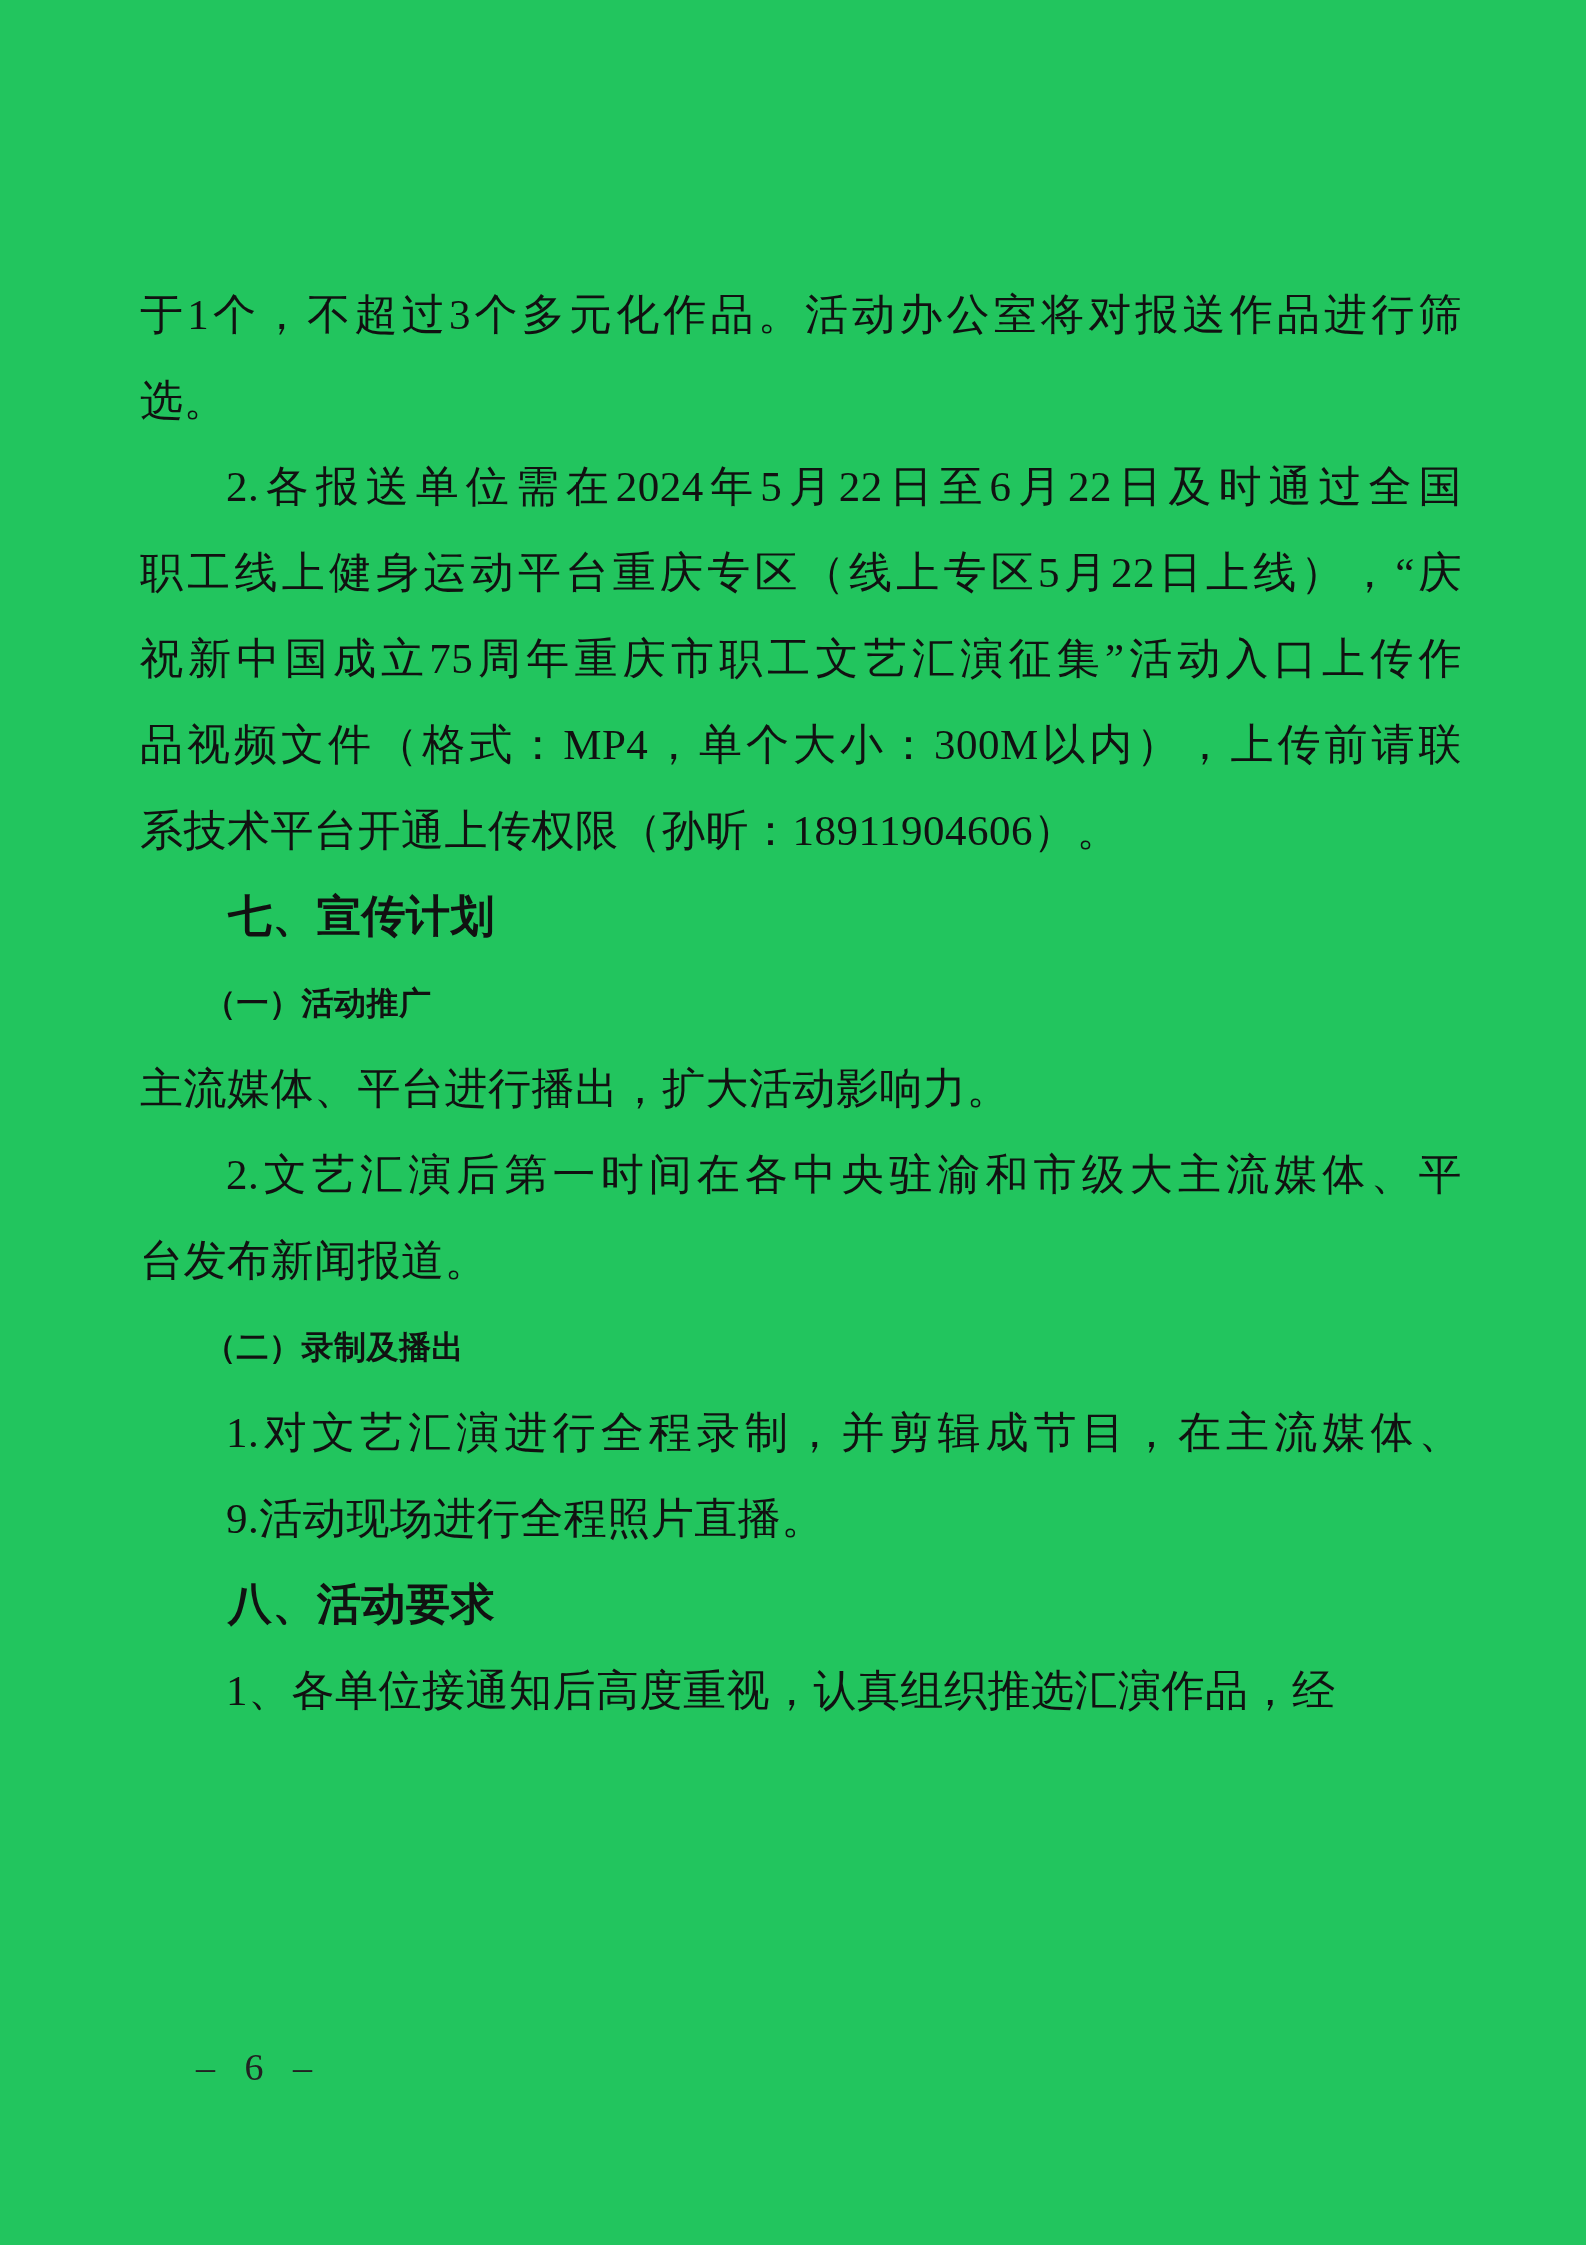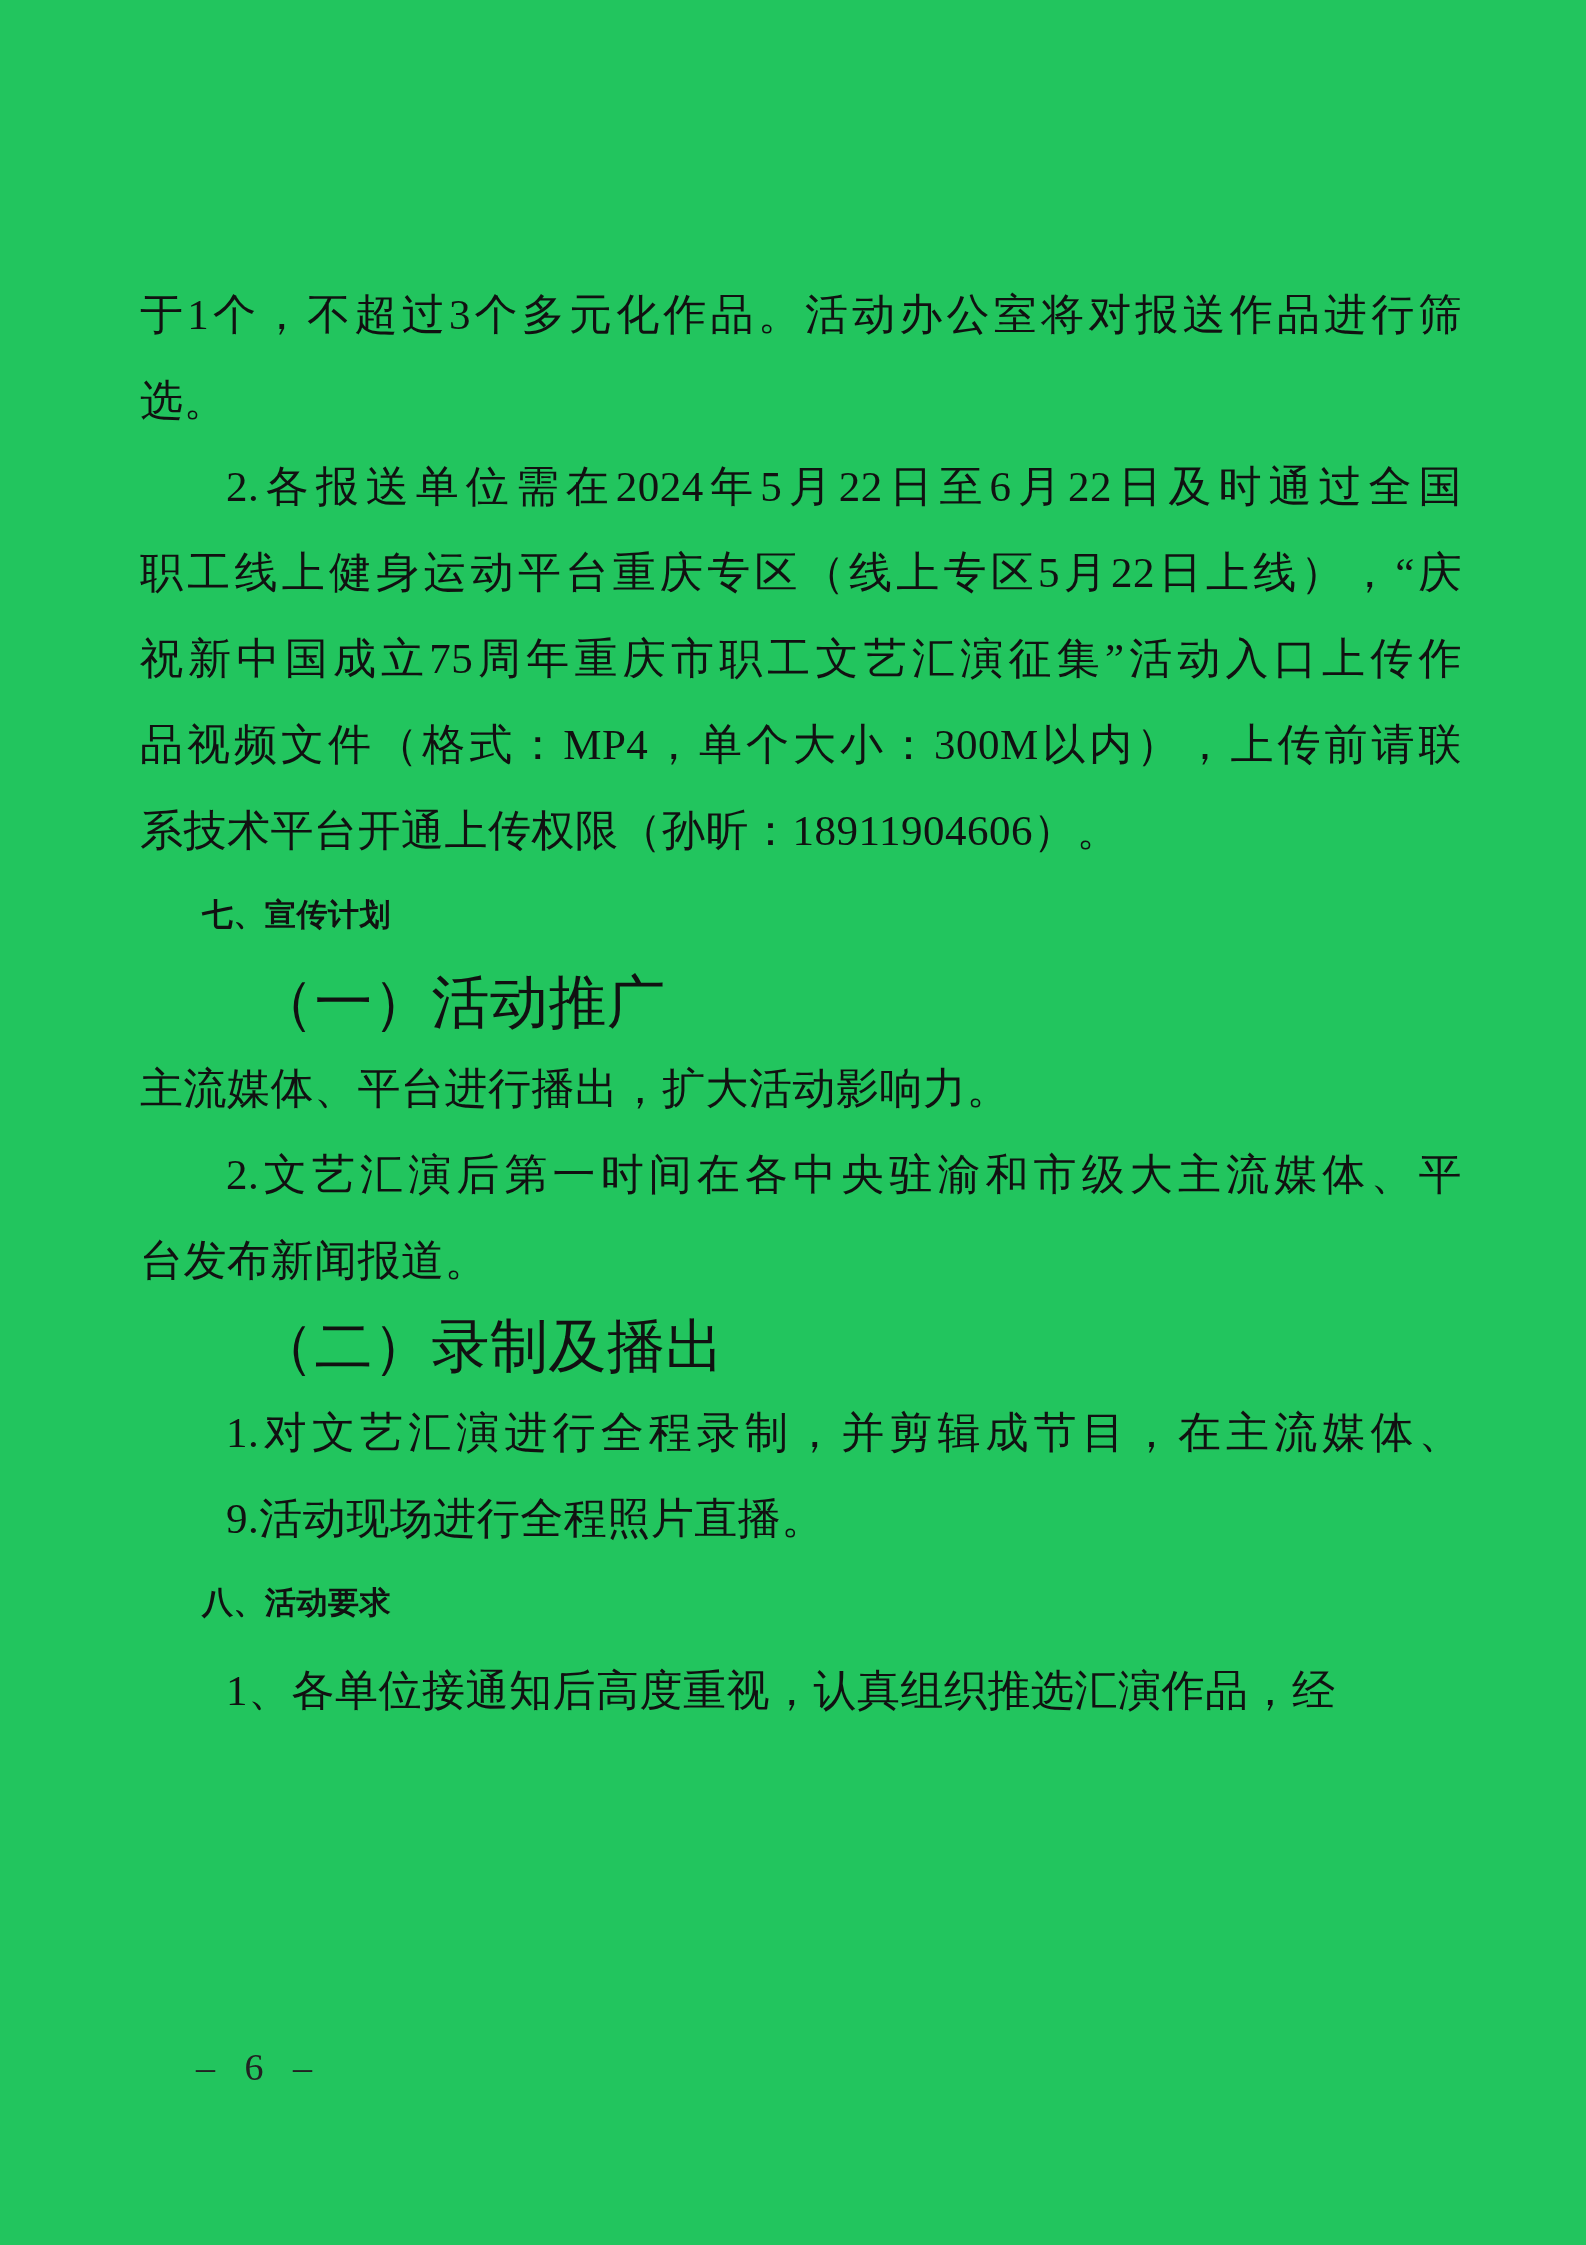--- a/index.html
+++ b/index.html
@@ -31,27 +31,27 @@
   }
   .line.fill {
     text-align: justify;
     text-align-last: justify;
     text-justify: inter-character;
   }
   .line.indent {
     text-indent: 2em;
   }
   .line.heading {
-    font-family: Liberation Mono, monospace;
+    font-family: Liberation Serif, serif;
     font-weight: 700;
-    font-size: 31px;
+    font-size: 44px;
   }
   .line.subheading {
-    font-weight: 400;
-    font-size: 58px;
+    font-weight: 700;
+    font-size: 32px;
   }
   .footer {
     position: absolute;
     left: 196px;
     top: 2042px;
     font-size: 38px;
     line-height: 50px;
     letter-spacing: 10px;
     color: #222222;
     font-family: "Liberation Serif", "DejaVu Serif", serif;

